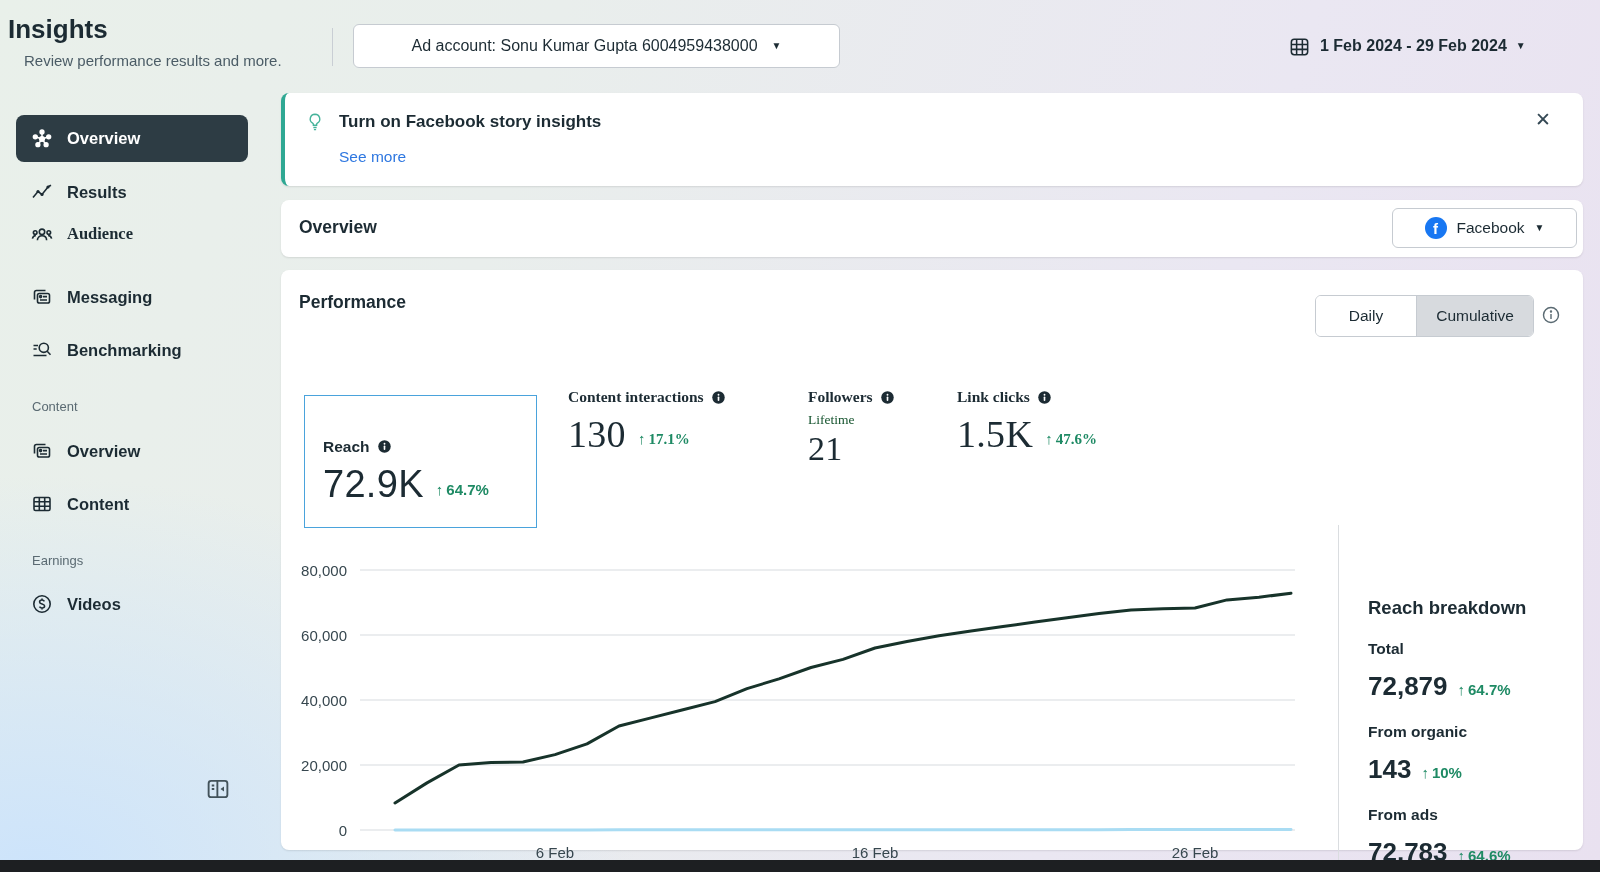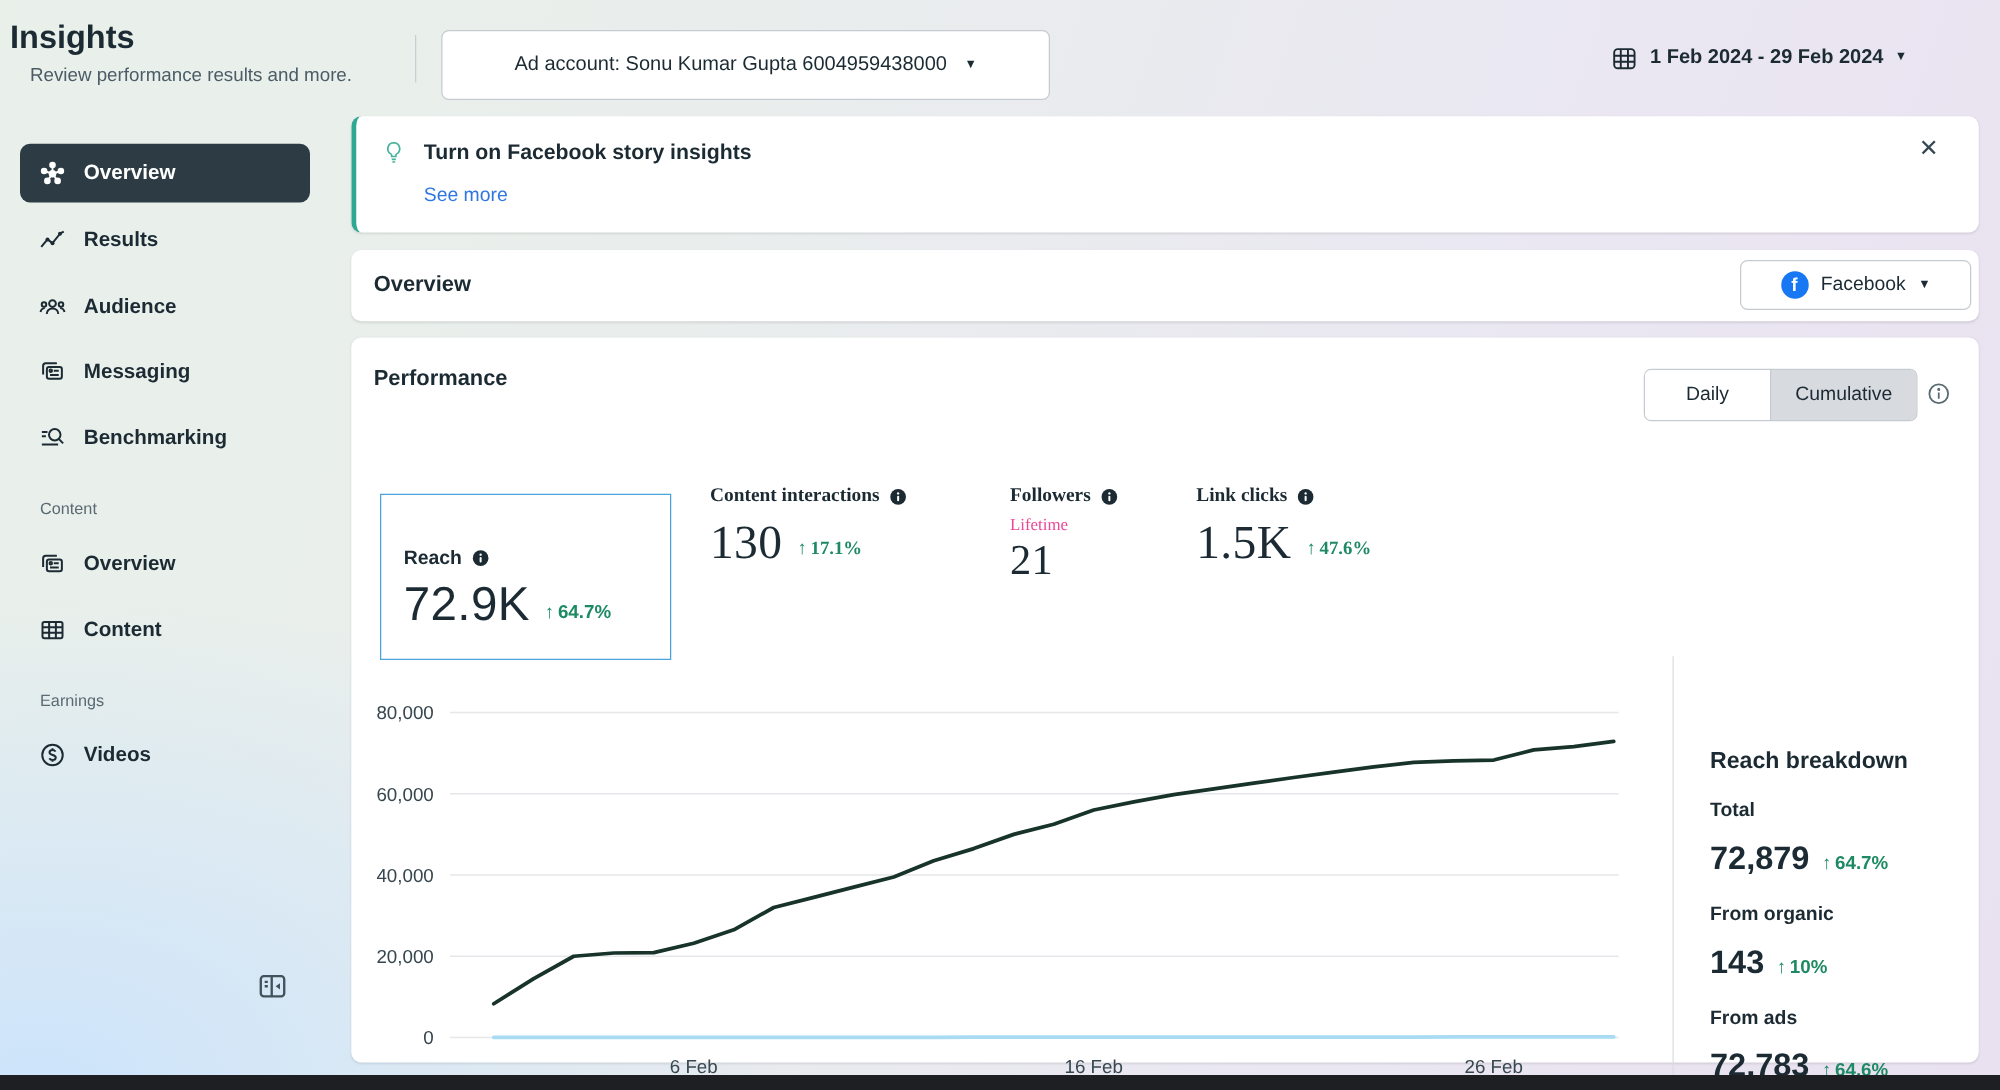--- a/index.html
+++ b/index.html
@@ -10,21 +10,21 @@
       radial-gradient(1100px 720px at 2% 100%, rgba(203,227,252,.95) 0%, rgba(203,227,252,0) 55%),
       linear-gradient(108deg,#e9f0ea 0%,#e9eeec 30%,#eae7f2 70%,#e9e1f0 100%);
   }
   .card{position:absolute;background:#fff;border-radius:8px;box-shadow:0 1px 2px rgba(0,0,0,.10);}
   button{font-family:inherit;color:inherit;}
 
   
   .hdr-title{position:absolute;left:8px;top:14px;font-size:26px;font-weight:700;}
   .hdr-sub{position:absolute;left:24px;top:52px;font-size:15px;color:#4b5c66;}
   .hdr-divider{position:absolute;left:332px;top:28px;width:1px;height:38px;background:#c9ced4;}
-  .ad-account{position:absolute;left:353px;top:24px;width:487px;height:56px;display:flex;align-items:center;
+  .ad-account{position:absolute;left:353px;top:24px;width:487px;height:44px;display:flex;align-items:center;
     justify-content:center;gap:14px;background:#fff;border:1px solid #c6cbd1;border-radius:6px;
     font-size:16px;cursor:pointer;}
   .date-range{position:absolute;left:1282px;top:28px;height:36px;display:flex;align-items:center;gap:9px;
     background:none;border:none;font-size:16px;font-weight:600;cursor:pointer;}
   .caret{font-size:10px;line-height:1;}
 
   
   .side-item{position:absolute;left:16px;width:232px;height:40px;display:flex;align-items:center;gap:13px;
     padding-left:14px;border-radius:8px;font-size:16.5px;font-weight:700;cursor:pointer;box-sizing:border-box;background:none;border:none;text-align:left;}
   .side-item svg{width:24px;height:24px;flex:none;}
@@ -62,21 +62,21 @@
   .metrics{position:absolute;left:0;top:97px;width:100%;height:140px;}
   .metric-card{position:absolute;left:23px;top:0;width:233px;height:133px;border:1.5px solid #4aa3dc;border-radius:0;
     box-sizing:border-box;padding:19px 0 0 18px;cursor:pointer;background:#fff;text-align:left;margin-top:28px;}
   .metric{position:absolute;top:21px;cursor:pointer;background:none;border:none;padding:0;text-align:left;font-family:Liberation Serif, serif;}
   .m2{left:287px;}.m3{left:527px;}.m4{left:676px;}
   .metric-label{display:flex;align-items:center;gap:7px;font-size:15.5px;font-weight:700;color:#1c2b33;}
   .metric-label svg{width:15px;height:15px;}
   .metric-value-row{display:flex;align-items:flex-end;gap:12px;margin-top:7px;}
   .metric-value{font-size:38px;line-height:42px;letter-spacing:.3px;color:#1c2b33;}
   .metric-change{display:flex;gap:3px;font-size:15px;color:#1e8a64;padding-bottom:7px;font-weight:600;}
-  .metric-sub{font-size:13.5px;color:#ec4899;margin-top:6px;}
+  .metric-sub{font-size:13.5px;color:#14532d;margin-top:6px;}
   .m3 .metric-value{font-size:34px;line-height:38px;margin-top:2px;}
 
   #perf-chart{position:absolute;left:9px;top:270px;width:1040px;height:330px;}
   .tick{font-size:15px;fill:#37474f;}
 
   .v-div{position:absolute;left:1057px;top:255px;width:1px;height:347px;background:#dadde0;}
 
   .breakdown{position:absolute;left:1087px;top:327px;width:215px;}
   .bd-title{font-size:18.5px;font-weight:700;margin-bottom:21px;}
   .bd-label{font-size:15.5px;font-weight:700;margin-bottom:13px;}
@@ -132,21 +132,21 @@
         <path d="M3 17.5L8 11.5L12 14.5L18 7"></path>
         <circle cx="8" cy="11.5" r="1.6" fill="currentColor" stroke="none"></circle>
         <circle cx="12" cy="14.5" r="1.6" fill="currentColor" stroke="none"></circle>
         <circle cx="18" cy="7" r="1.6" fill="currentColor" stroke="none"></circle>
         <path d="M18.5 6.5l2.5-1.2"></path>
       </svg>
     </span>
     <span>Results</span>
   </button>
 
-  <button class="side-item" style="top:225px;">
+  <button class="side-item" style="top:214px;font-family:Liberation Serif, serif;">
     <span style="display:flex;">
       <svg viewBox="0 0 24 24" fill="none" stroke="currentColor" stroke-width="1.6">
         <circle cx="12" cy="9.8" r="2.7"></circle>
         <path d="M7.4 18.2c0-2.7 2-4.4 4.6-4.4s4.6 1.7 4.6 4.4"></path>
         <circle cx="5.2" cy="10.6" r="1.8"></circle>
           <circle cx="18.8" cy="10.6" r="1.8"></circle>
         <path d="M2.4 16.6c.4-1.9 1.7-3 3.5-3.1"></path>
           <path d="M21.6 16.6c-.4-1.9-1.7-3-3.5-3.1"></path>
       </svg>
     </span>

